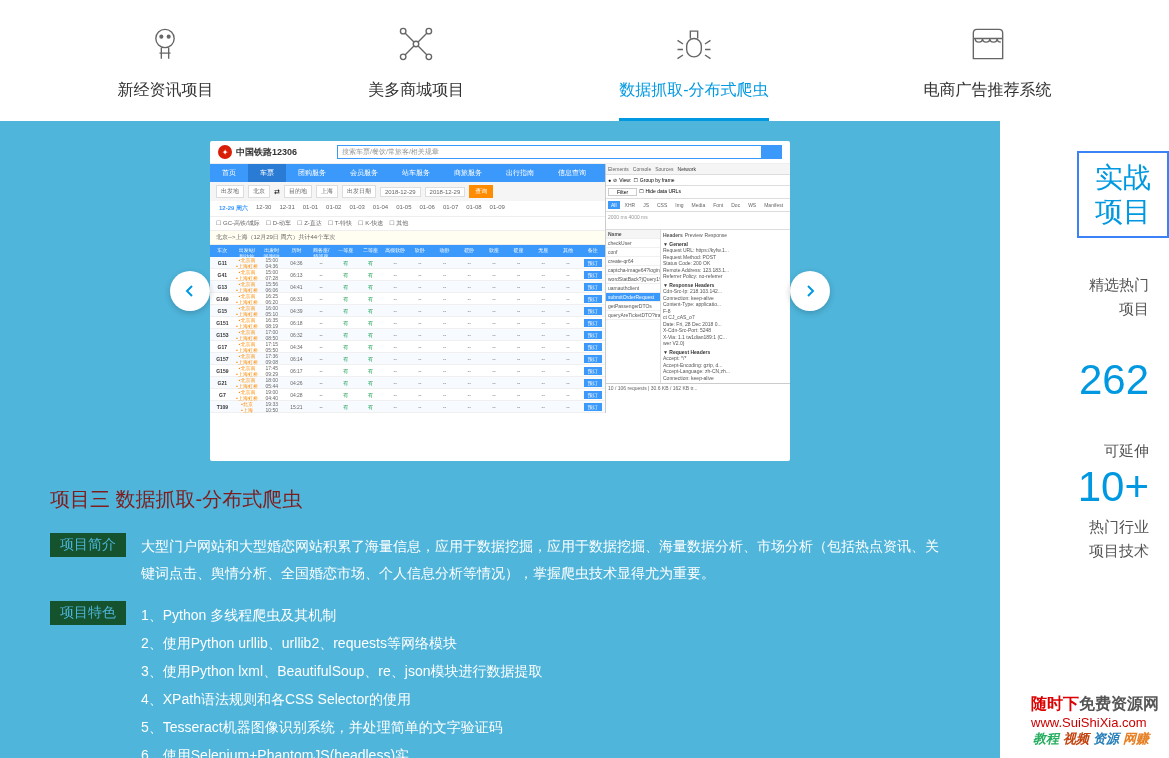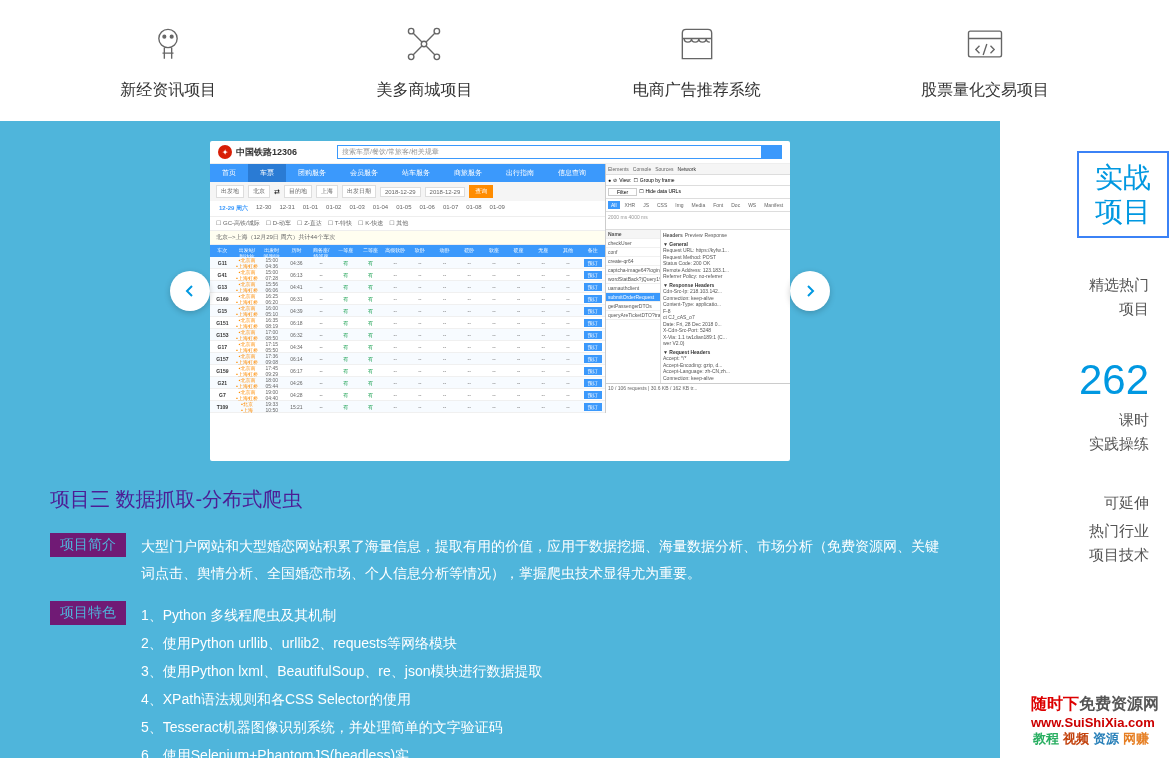--- a/index.html
+++ b/index.html
@@ -56,41 +56,41 @@
     .ss-dev-tab.active { color: #333; }
     .ss-dev-toolbar { padding: 2px; display: flex; gap: 2px; font-size: 5px; border-bottom: 1px solid #ddd; }
     .ss-dev-filter { padding: 1px 3px; font-size: 5px; color: #666; }
     .ss-dev-content { display: flex; }
     .ss-dev-list { width: 55px; border-right: 1px solid #ddd; }
     .ss-dev-item { font-size: 5px; padding: 1px 2px; color: #555; border-bottom: 1px solid #f0f0f0; overflow: hidden; white-space: nowrap; }
     .ss-dev-item.selected { background: #3b99fc; color: #fff; }
     .ss-dev-headers { flex: 1; padding: 2px; font-size: 5px; color: #555; line-height: 1.3; }
     .ss-dev-h { font-weight: bold; color: #333; margin-top: 2px; }
     
-    .project-title { color: #4c1d95; font-size: 20px; margin: 25px 0 20px; font-weight: normal; }
+    .project-title { color: #7f1d1d; font-size: 20px; margin: 25px 0 20px; font-weight: normal; }
     
     .info-row { display: flex; margin-bottom: 15px; align-items: flex-start; }
-    .info-label { background: #701a75; color: #4fb5db; padding: 3px 10px; font-size: 14px; margin-right: 15px; white-space: nowrap; }
+    .info-label { background: #14532d; color: #4fb5db; padding: 3px 10px; font-size: 14px; margin-right: 15px; white-space: nowrap; }
     .info-text { color: #fff; font-size: 14px; line-height: 1.9; }
     .info-list { color: #fff; font-size: 14px; line-height: 2; }
     
     .sidebar { width: 170px; padding: 0; text-align: right; position: absolute; right: 0; top: 0; }
     .side-badge { border: 2px solid #3b82f6; color: #0098e1; font-size: 28px; padding: 8px 16px; display: inline-block; margin-top: 30px; line-height: 1.2; }
     .stat { margin-top: 35px; padding-right: 20px; }
     .stat-num { font-size: 42px; color: #0098e1; font-weight: 300; }
     .stat-unit { font-size: 18px; color: #333; }
     .stat-desc { font-size: 15px; color: #555; line-height: 1.6; margin-top: 4px; }
     
     .watermark { position: fixed; right: 10px; bottom: 10px; text-align: left; }
     .wm-line1 { font-size: 16px; font-weight: bold; }
     .wm-line1 .red { color: #d00; }
     .wm-line1 .gray { color: #555; }
-    .wm-line2 { font-size: 13px; color: #c00; font-weight: bold; }
+    .wm-line2 { font-size: 13px; color: #c00; font-weight: normal; }
     .wm-line3 { font-size: 13px; font-weight: bold; }
-    .wm-line3 span { margin: 0 2px; }
+    .wm-line3 span { margin: 0 2px; font-style: italic; }
   </style>
 </head>
 <body>
 
 <div class="tabs-container">
   <div class="tab">
     <div class="tab-icon">
       <svg viewBox="0 0 48 48">
           <circle cx="24" cy="18" r="10"></circle>
           <path d="M20 28 L20 40 M28 28 L28 40 M18 34 L30 34"></path>
@@ -106,36 +106,36 @@
           <circle cx="10" cy="10" r="3"></circle>
           <circle cx="38" cy="10" r="3"></circle>
           <circle cx="10" cy="38" r="3"></circle>
           <circle cx="38" cy="38" r="3"></circle>
           <circle cx="24" cy="24" r="3"></circle>
           <path d="M12 12 L22 22 M36 12 L26 22 M12 36 L22 26 M36 36 L26 26"></path>
         </svg>
     </div>
     <span class="tab-label">美多商城项目</span>
   </div>
+  <div class="tab active">
+    <div class="tab-icon">
+      <svg viewBox="0 0 48 48">
+          <rect x="16" y="18" width="16" height="20" rx="8"></rect>
+          <path d="M20 18 L20 10 L28 10 L28 18 M12 24 L6 20 M12 30 L6 30 M12 36 L6 40 M36 24 L42 20 M36 30 L42 30 M36 36 L42 40"></path>
+        </svg>
+    </div>
+    <span class="tab-label">数据抓取-分布式爬虫</span>
+  </div>
   <div class="tab">
     <div class="tab-icon">
       <svg viewBox="0 0 48 48">
           <path d="M8 18 L40 18 L40 40 L8 40 Z M8 18 L8 12 Q8 8 12 8 L36 8 Q40 8 40 12 L40 18 M10 18 Q10 22 14 22 Q18 22 18 18 M18 18 Q18 22 22 22 Q26 22 26 18 M26 18 Q26 22 30 22 Q34 22 34 18 M34 18 Q34 22 38 22"></path>
         </svg>
     </div>
     <span class="tab-label">电商广告推荐系统</span>
-  </div>
-  <div class="tab">
-    <div class="tab-icon">
-      <svg viewBox="0 0 48 48">
-          <rect x="6" y="10" width="36" height="28" rx="2"></rect>
-          <path d="M6 18 L42 18 M18 26 L14 30 L18 34 M30 26 L34 30 L30 34 M26 24 L22 36"></path>
-        </svg>
-    </div>
-    <span class="tab-label">股票量化交易项目</span>
   </div>
 </div>
 
 <div class="content-area">
   <div class="main-panel">
     <div class="carousel">
       <button class="carousel-btn prev">
         <svg viewBox="0 0 16 16">
             <path d="M10 3 L5 8 L10 13"></path>
           </svg>
@@ -546,21 +546,21 @@
             <div style="border-top:1px solid #ccc;padding:1px 2px;font-size:5px;color:#666">10 / 106 requests | 30.6 KB / 162 KB tr...</div>
           </div>
         </div>
       </div>
     </div>
 
     <h2 class="project-title">项目三   数据抓取-分布式爬虫</h2>
 
     <div class="info-row">
       <div class="info-label">项目简介</div>
-      <div class="info-text">大型门户网站和大型婚恋网站积累了海量信息，提取有用的价值，应用于数据挖掘、海量数据分析、市场分析（免费资源网、关键词点击、舆情分析、全国婚恋市场、个人信息分析等情况），掌握爬虫技术显得尤为重要。</div>
+      <div class="info-text">大型门户网站和大型婚恋网站积累了海量信息，应用于数据挖掘，应用于数据挖掘、海量数据分析、市场分析（包括热点资讯、关键词点击、舆情分析、全国婚恋市场、个人信息分析等情况），掌握爬虫技术显得尤为重要。</div>
     </div>
 
     <div class="info-row">
       <div class="info-label">项目特色</div>
       <div class="info-list" id="feature-list">
           <div>1、Python 多线程爬虫及其机制</div>
           <div>2、使用Python urllib、urllib2、requests等网络模块</div>
           <div>3、使用Python lxml、BeautifulSoup、re、json模块进行数据提取</div>
           <div>4、XPath语法规则和各CSS Selector的使用</div>
           <div>5、Tesseract机器图像识别系统，并处理简单的文字验证码</div>
@@ -571,24 +571,24 @@
   </div>
 
   <div class="sidebar">
     <div class="side-badge" id="side-badge">实战<br>项目</div>
     <div id="stats">
         <div class="stat">
           <div class="stat-desc">精选热门<br>项目</div>
         </div>
         <div class="stat">
           <div><span class="stat-num">262</span><span class="stat-unit"></span></div>
-          <div class="stat-desc">课时<br>实践操练</div>
         </div>
         <div class="stat">
           <div class="stat-desc">可延伸</div>
+          <div><span class="stat-num">10+</span><span class="stat-unit"></span></div>
           <div class="stat-desc">热门行业<br>项目技术</div>
         </div>
       </div>
   </div>
 </div>
 
 <div class="watermark">
   <div class="wm-line1"><span class="red">随时下</span><span class="gray">免费资源网</span></div>
   <div class="wm-line2">www.SuiShiXia.com</div>
   <div class="wm-line3" id="wm3"><span style="color:#27ae60">教程</span><span style="color:#c2410c">视频</span><span style="color:#2980b9">资源</span><span style="color:#e67e22">网赚</span></div>

